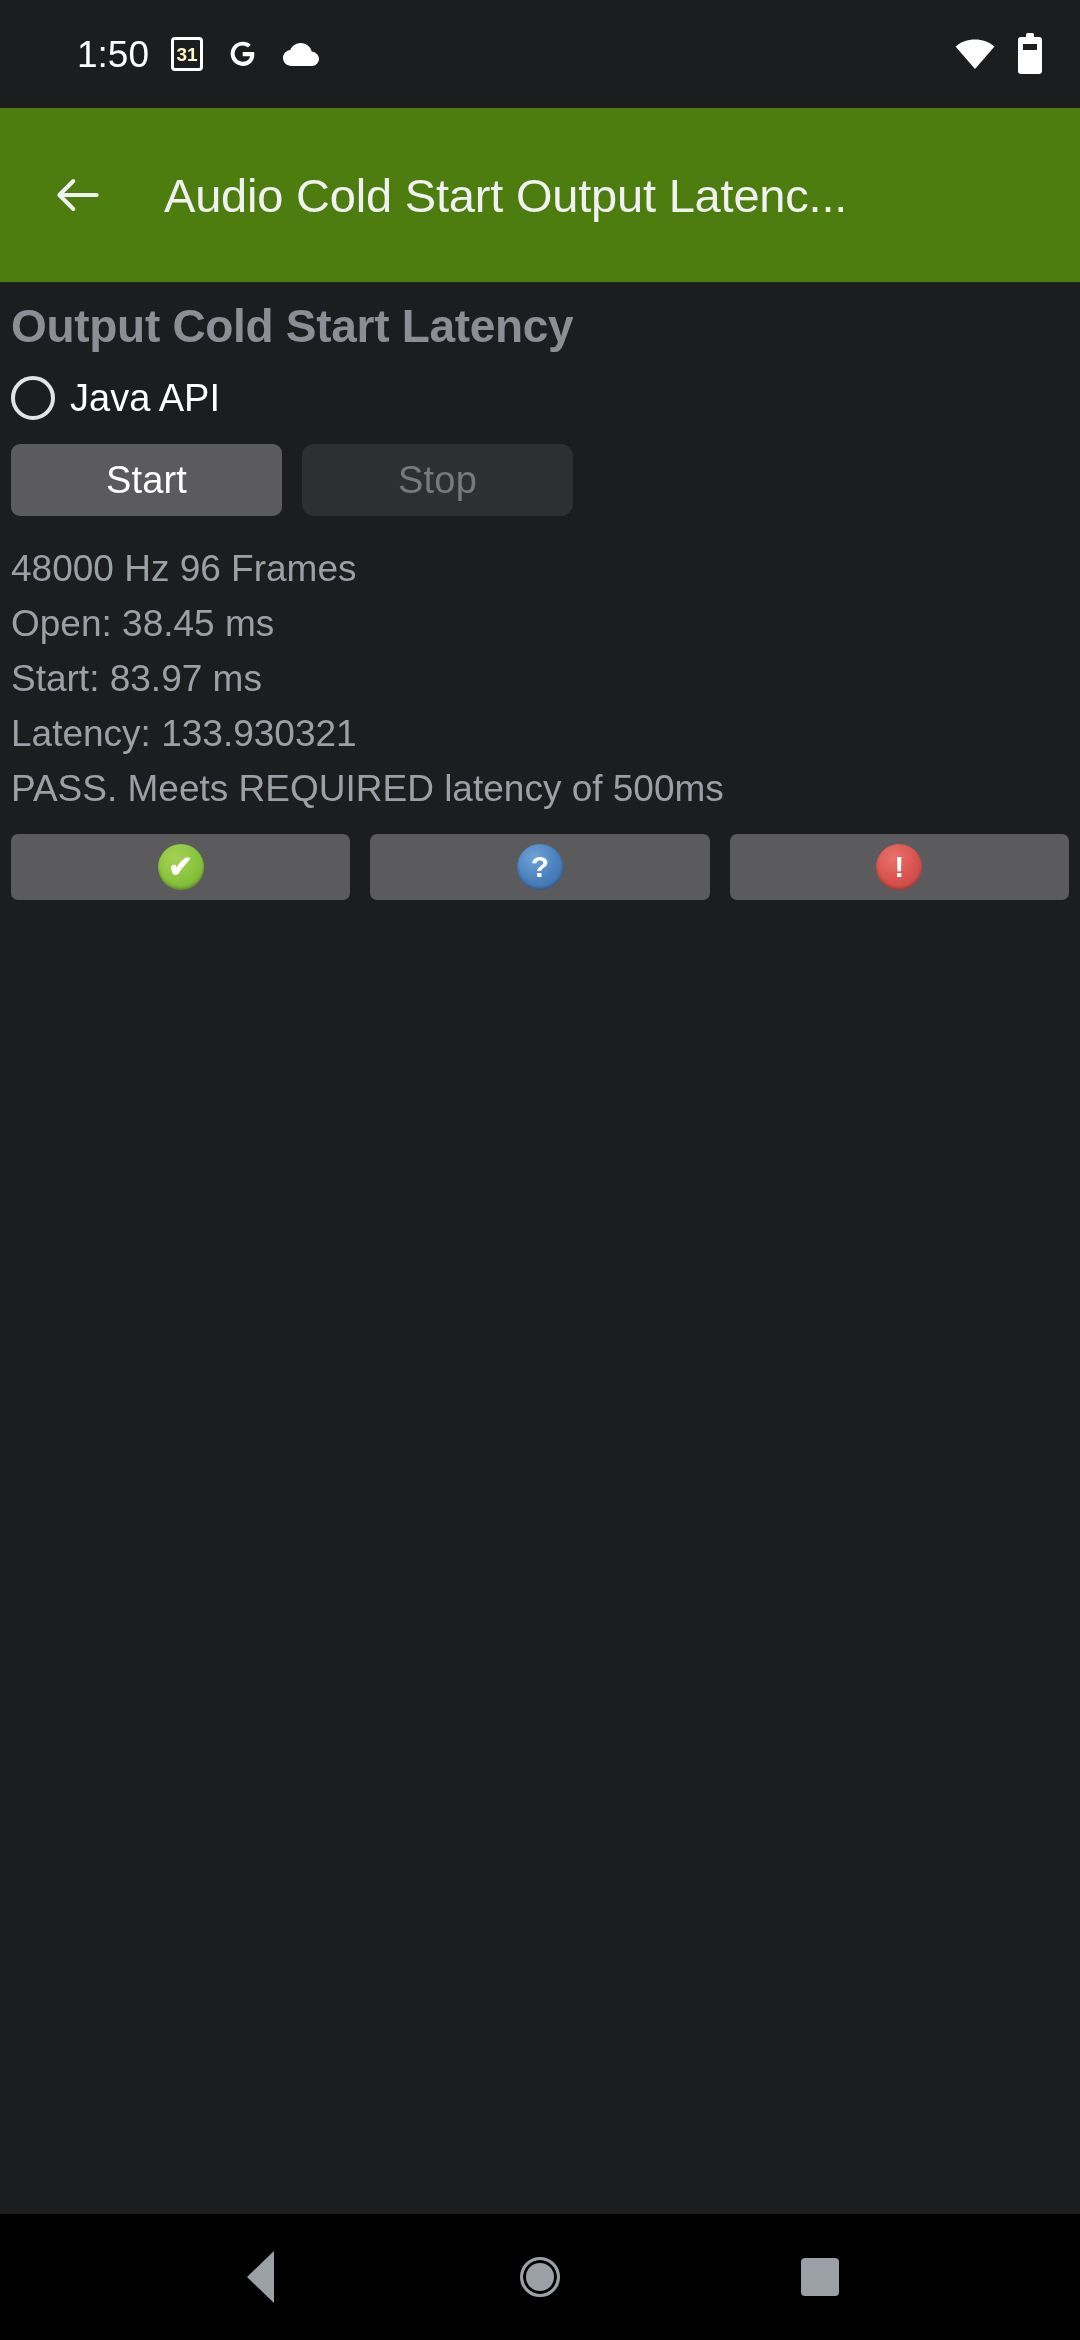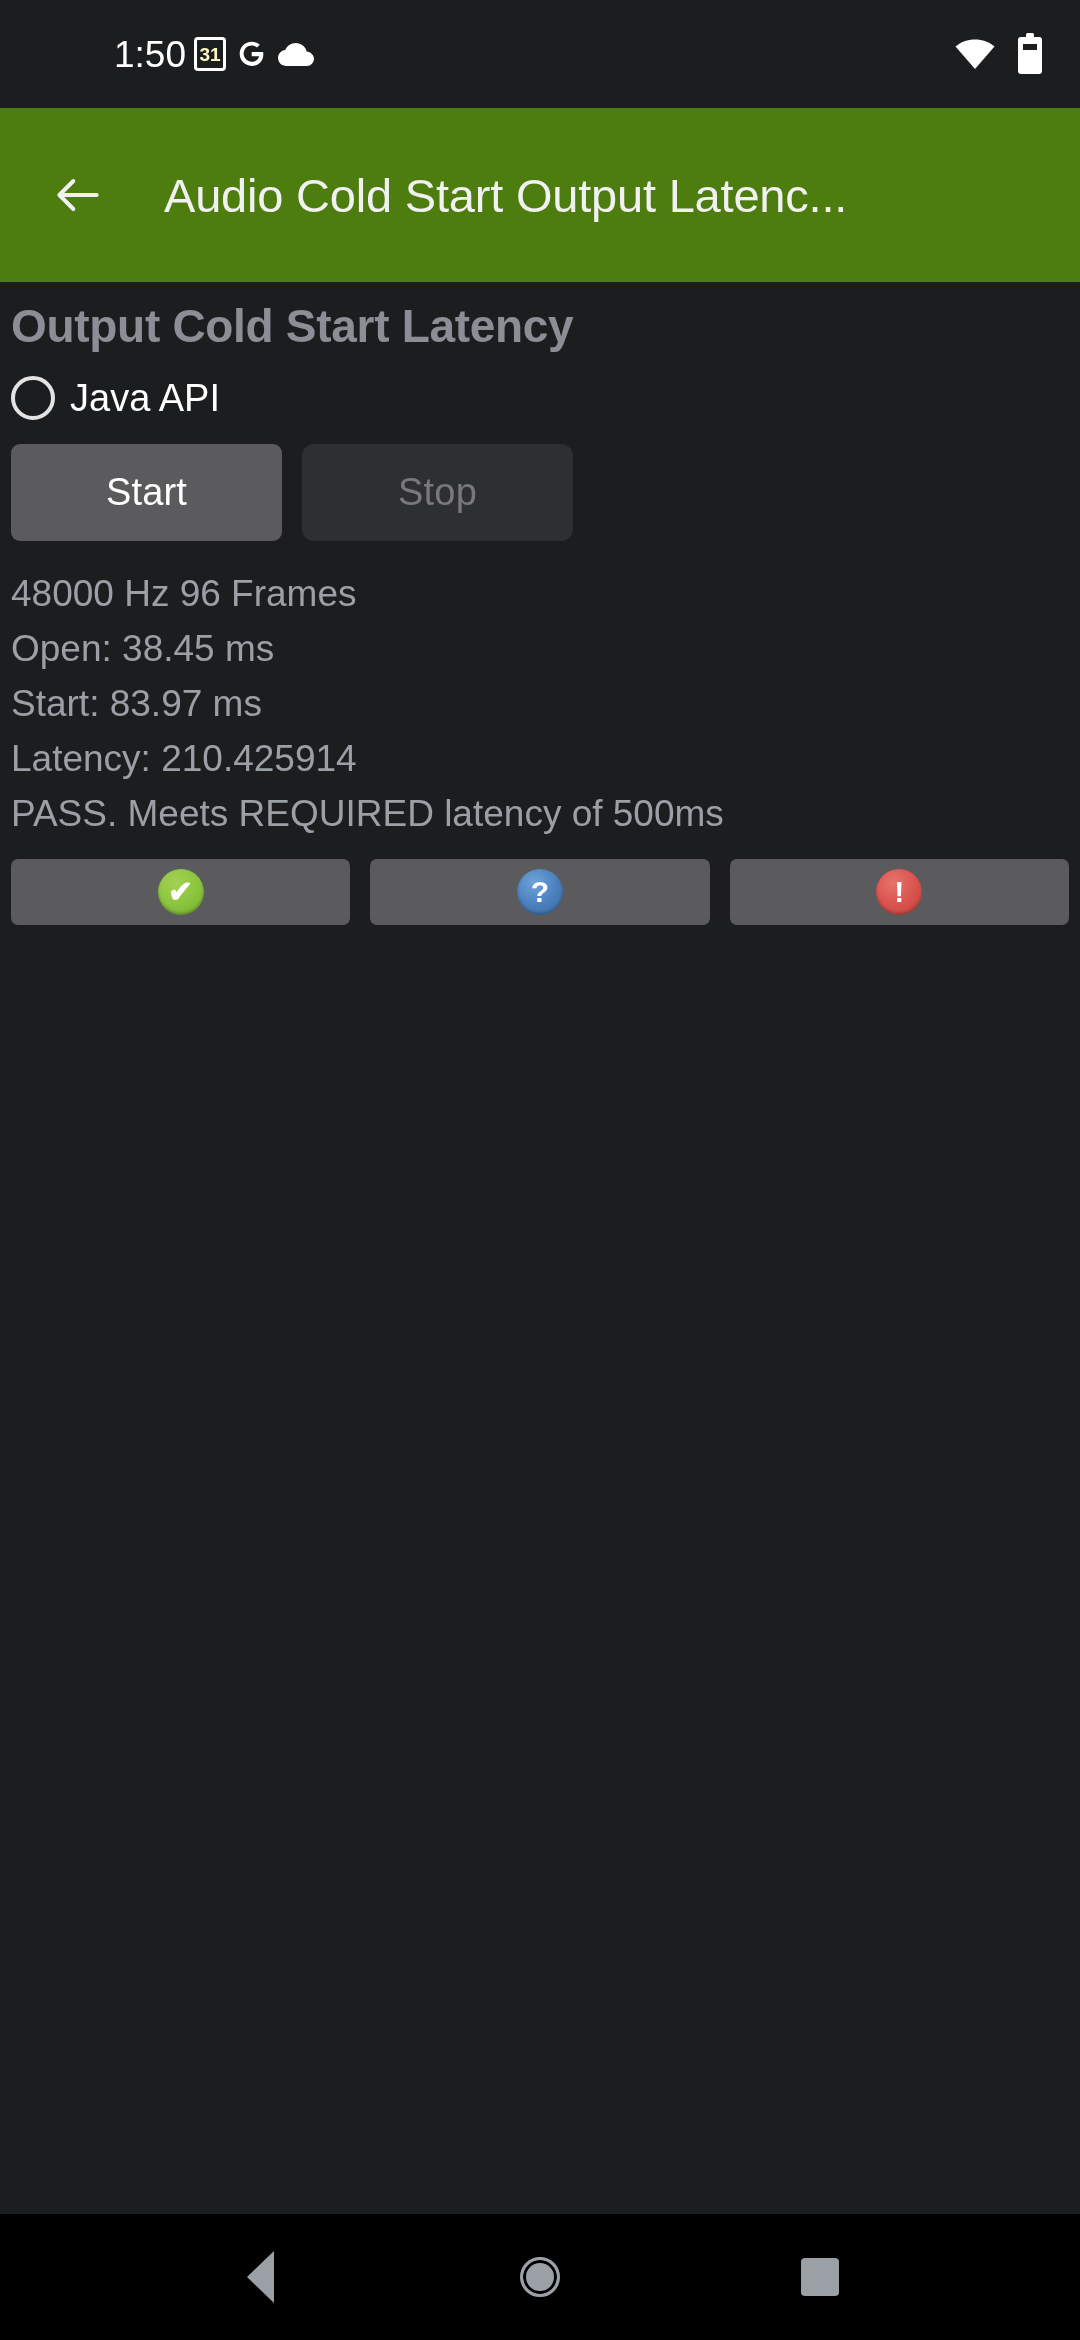--- a/index.html
+++ b/index.html
@@ -27,22 +27,22 @@
     flex: 0 0 108px;
     background: #1c1d1f;
     display: flex;
     align-items: center;
     padding: 0 36px 0 0;
     position: relative;
   }
   .status-left {
     display: flex;
     align-items: center;
-    gap: 8px;
-    margin-left: 114px;
+    gap: 22px;
+    margin-left: 77px;
   }
   .status-clock {
     color: #ffffff;
     font-size: 37px;
     font-weight: 500;
     letter-spacing: 0px;
     line-height: 1;
   }
   .status-right {
     margin-left: auto;
@@ -145,21 +145,21 @@
   }
 
   
   .btn-row {
     display: flex;
     margin-top: 24px;
     gap: 20px;
   }
   .mbtn {
     min-width: 271px;
-    height: 97px;
+    height: 72px;
     border-radius: 9px;
     display: flex;
     align-items: center;
     justify-content: center;
     font-size: 38px;
     letter-spacing: 0.2px;
     border: none;
     font-family: "Liberation Sans", sans-serif;
   }
   .mbtn.enabled {
@@ -325,21 +325,21 @@
 
     <div class="btn-row">
       <button class="mbtn enabled">Start</button>
       <button class="mbtn disabled">Stop</button>
     </div>
 
     <div class="results">
       <div class="result-line">48000 Hz 96 Frames</div>
       <div class="result-line">Open: 38.45 ms</div>
       <div class="result-line">Start: 83.97 ms</div>
-      <div class="result-line">Latency: 210.425914</div>
+      <div class="result-line">Latency: 133.930321</div>
       <div class="result-line">PASS. Meets REQUIRED latency of 500ms</div>
     </div>
 
     <div class="icon-row">
       <button class="icon-btn">
         <span class="badge ok">✔</span>
       </button>
       <button class="icon-btn">
         <span class="badge info">?</span>
       </button>

